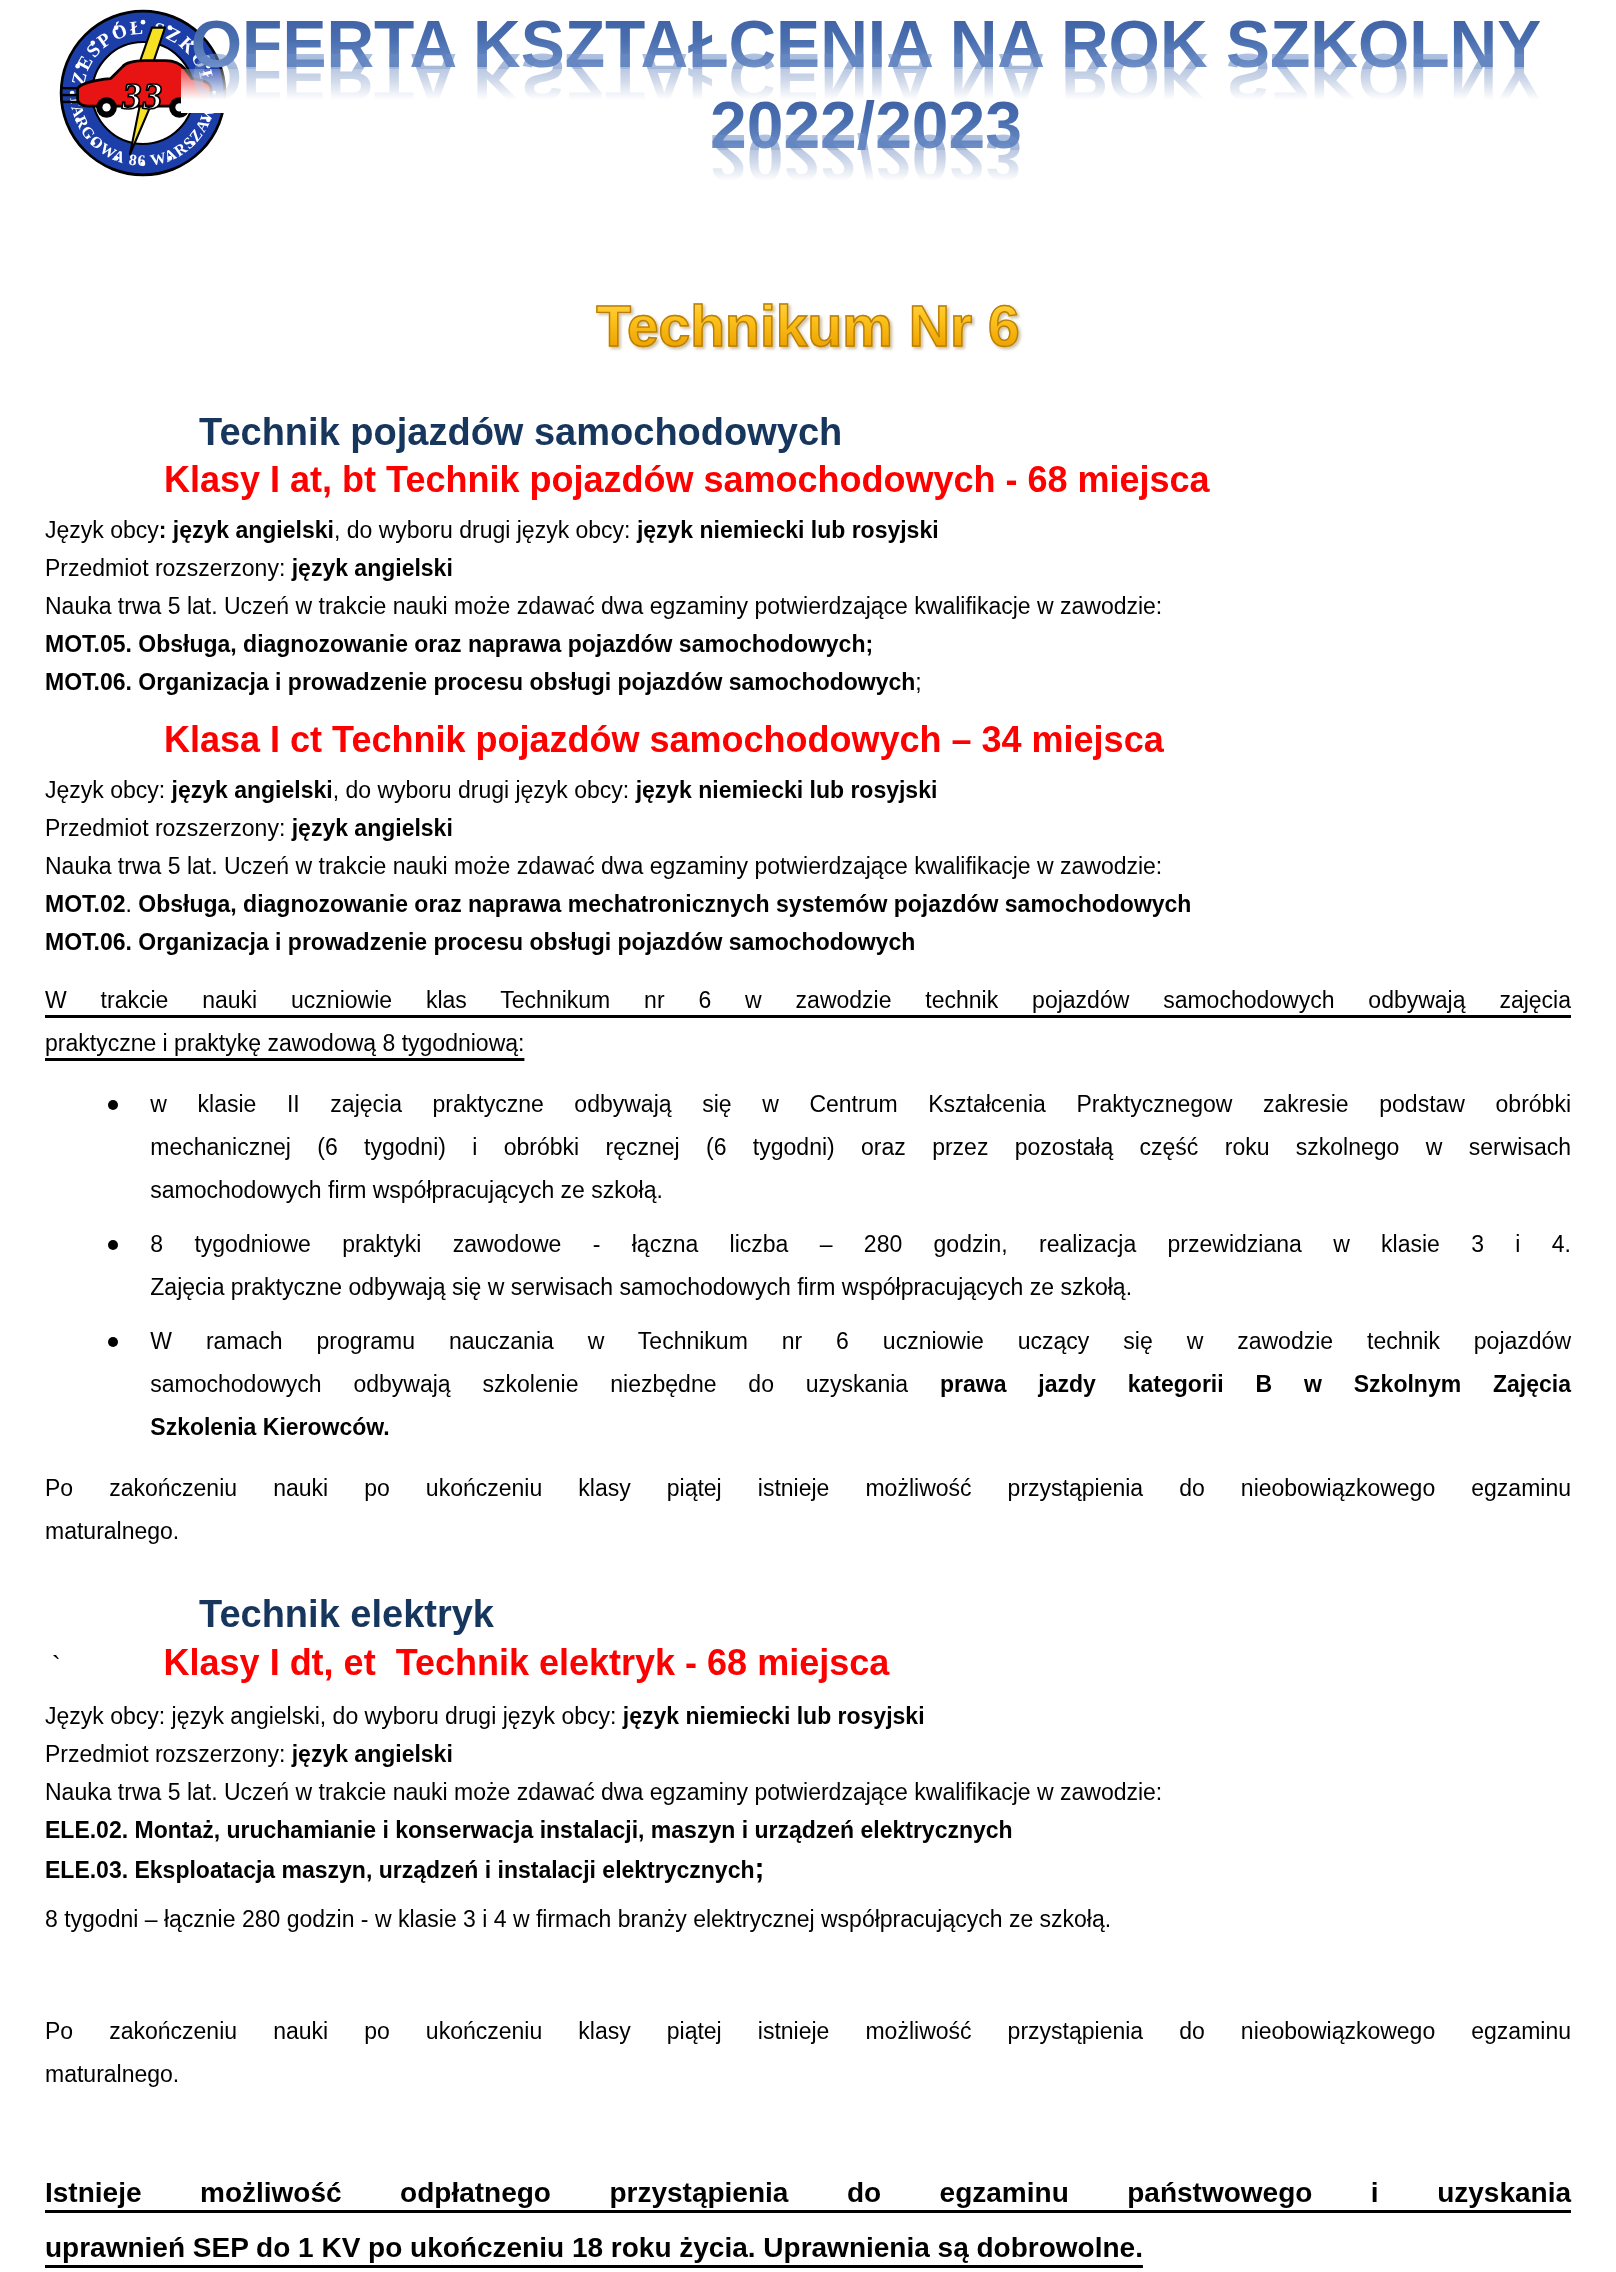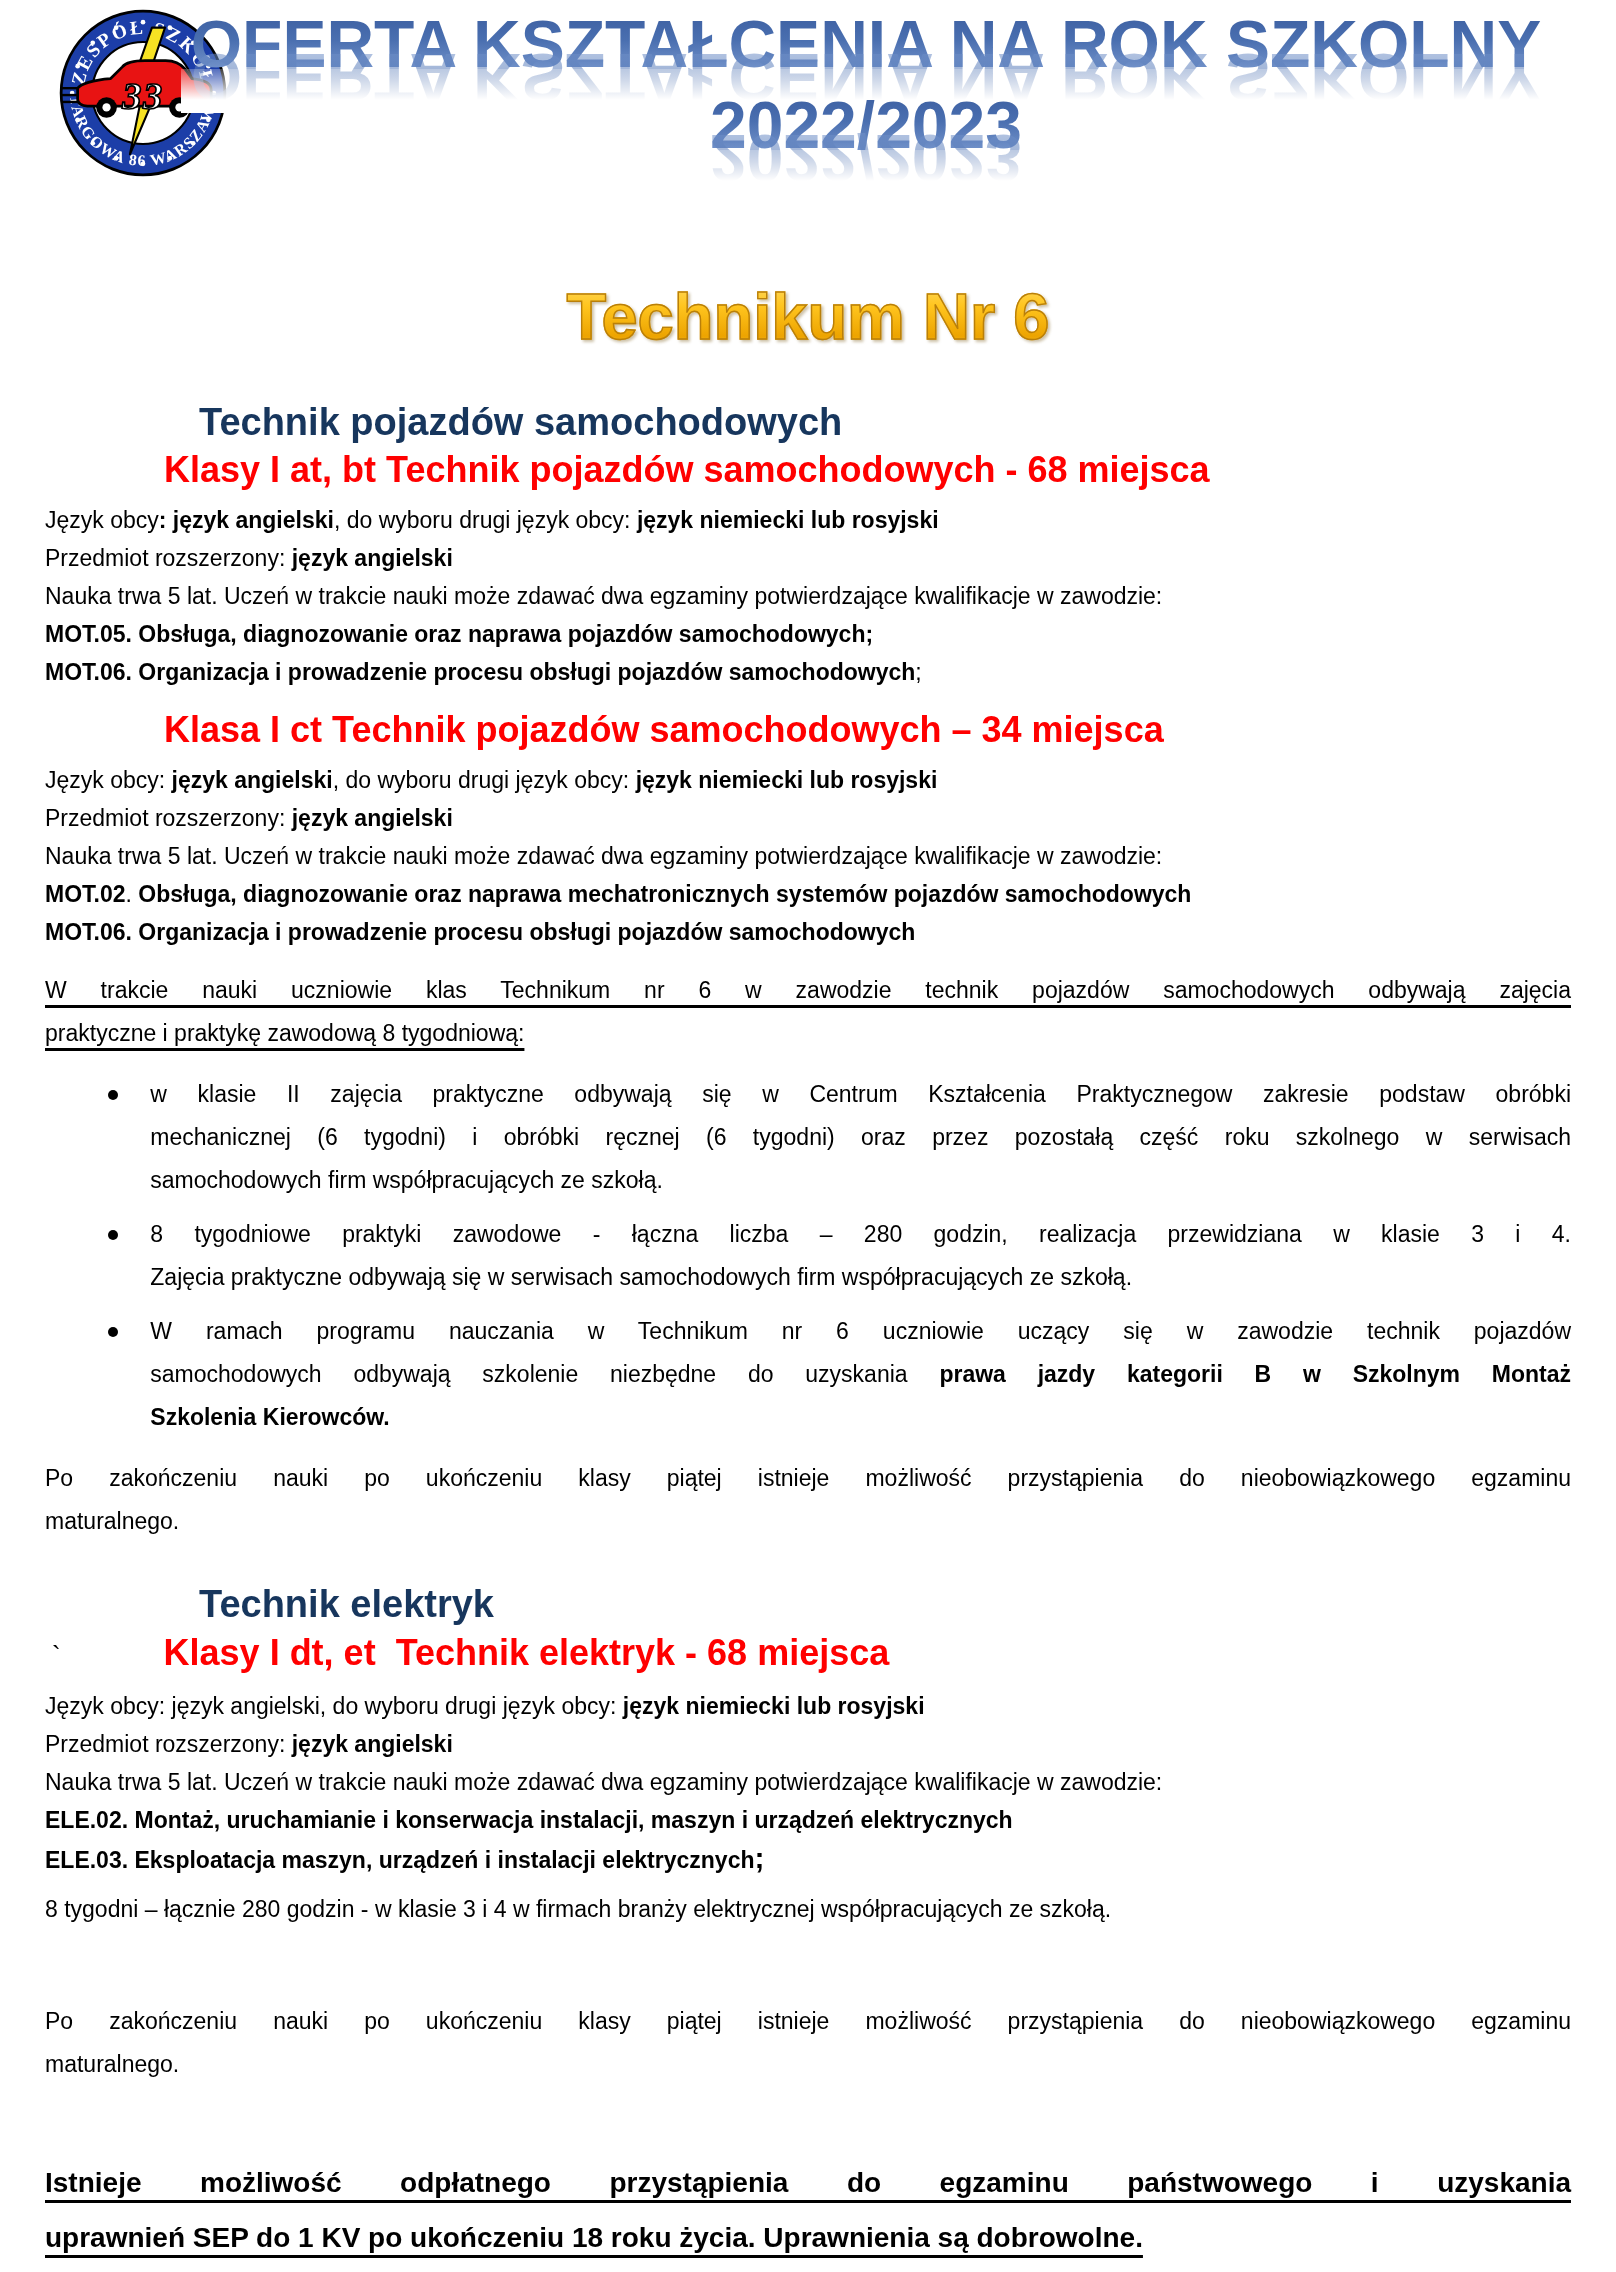--- a/index.html
+++ b/index.html
@@ -20,22 +20,22 @@
     background:linear-gradient(180deg,#3a5c9e 0%,#4a6fb0 45%,#82a0d4 100%);
     -webkit-background-clip:text;background-clip:text;color:transparent;
     display:inline-block;white-space:nowrap;
   }
   .wa-refl{position:absolute;left:0;top:33px;width:100%;transform:scaleY(-1);opacity:.55;}
   .wa-fade{position:absolute;left:-9.6px;right:-9.6px;top:62px;height:44px;
     background:linear-gradient(180deg,rgba(255,255,255,.25) 0%,#fff 70%,#fff 100%);}
 
   
   .gold-heading{
-    text-align:center;font-weight:bold;font-size:65px;line-height:89px;
-    margin:28px 0 18px;
+    text-align:center;font-weight:bold;font-size:57px;line-height:89px;
+    margin:38px 0 18px;
     background:linear-gradient(180deg,#ffe27a 0%,#ffc51f 38%,#eda400 72%,#ffd34d 100%);
     -webkit-background-clip:text;background-clip:text;color:transparent;
     -webkit-text-stroke:1.4px #b97f0a;
     filter:drop-shadow(2.1px 2.8px 1.4px rgba(110,75,0,.35));
   }
 
   
   .h-navy{font-size:38px;line-height:44px;color:#17365d;font-weight:bold;margin:39px 0 5.5px;}
   .h-red{font-size:36px;line-height:41px;color:#ff0000;font-weight:bold;margin:2.8px 0 11px;}
   .tick{font-size:26px;color:#000;font-weight:normal;vertical-align:middle;}
@@ -172,21 +172,21 @@
           <span class="dot"></span>
           <div class="bitem">
             <div class="jline"><span>8 tygodniowe praktyki zawodowe - łączna liczba – 280 godzin, realizacja przewidziana w klasie 3 i 4.</span></div>
             <div class="jline last"><span>Zajęcia praktyczne odbywają się w serwisach samochodowych firm współpracujących ze szkołą.</span></div>
           </div>
         </div>
         <div class="bullet">
           <span class="dot"></span>
           <div class="bitem">
             <div class="jline"><span>W ramach programu nauczania w Technikum nr 6 uczniowie uczący się w zawodzie technik pojazdów</span></div>
-            <div class="jline"><span>samochodowych odbywają szkolenie niezbędne do uzyskania </span><span class="b ">prawa jazdy kategorii B w Szkolnym Montaż</span></div>
+            <div class="jline"><span>samochodowych odbywają szkolenie niezbędne do uzyskania </span><span class="b ">prawa jazdy kategorii B w Szkolnym Zajęcia</span></div>
             <div class="jline last"><span class="b ">Szkolenia Kierowców.</span></div>
           </div>
         </div>
       </div>
       <div class="jpara gap-s">
         <div class="jline"><span>Po zakończeniu nauki po ukończeniu klasy piątej istnieje możliwość przystąpienia do nieobowiązkowego egzaminu</span></div>
         <div class="jline last"><span>maturalnego.</span></div>
       </div>
       <h2 class="h-navy gap-m" style="padding-left: 154px;">Technik elektryk</h2>
       <h3 class="h-red" style="padding-left: 6.9px;"><span class="tick">`</span><span style="margin-left: 103px; text-align: right;">Klasy I dt, et &nbsp;Technik elektryk - 68 miejsca</span></h3>

